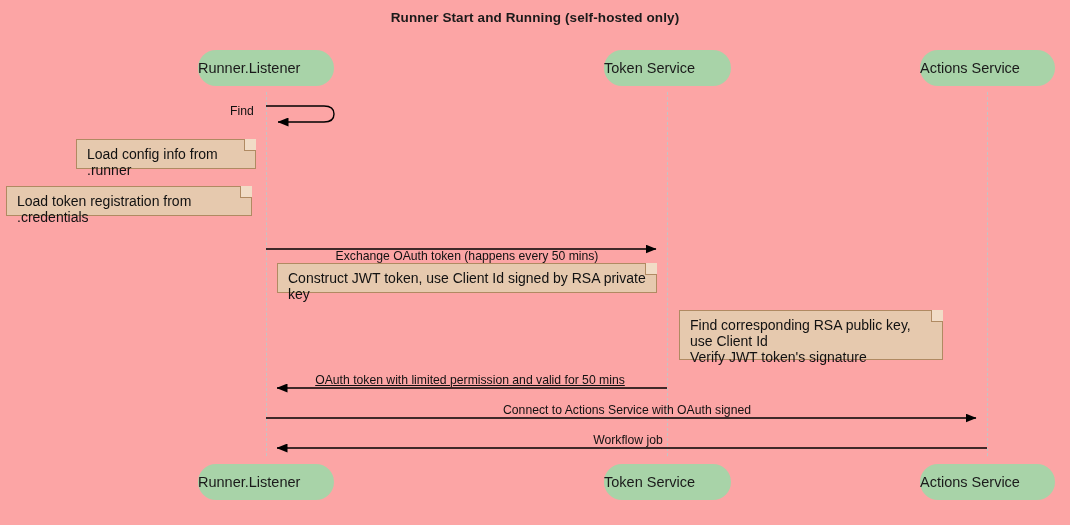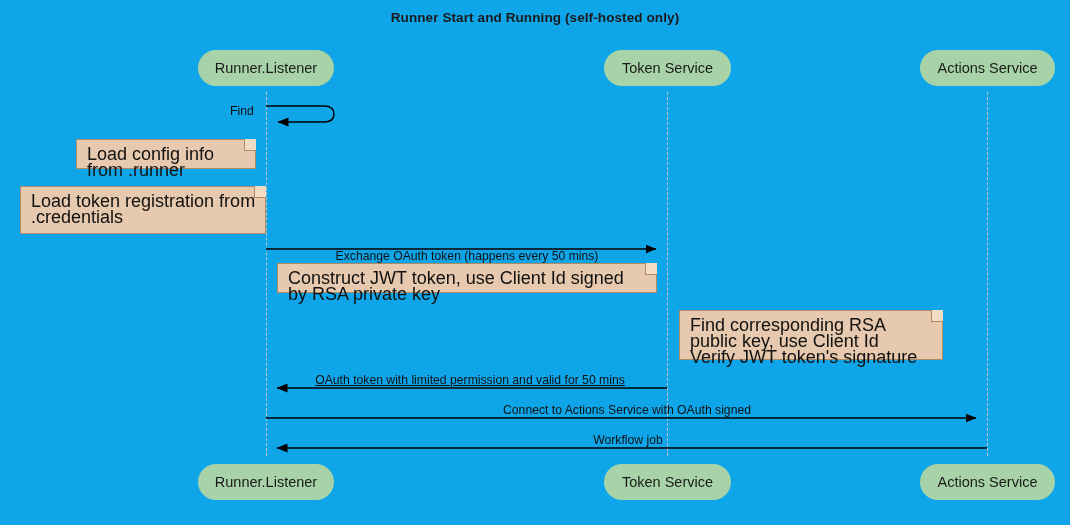--- a/index.html
+++ b/index.html
@@ -12,21 +12,21 @@
     font-family: "Liberation Sans", sans-serif;
     width: 1070px;
     height: 525px;
     overflow: hidden;
     position: relative;
   }
   #canvas {
     position: relative;
     width: 1070px;
     height: 525px;
-    background: #0ea5e9;
+    background: #fca5a5;
   }
 
   
   .diagram-title {
     position: absolute;
     left: 0;
     top: 10px;
     width: 1070px;
     text-align: center;
     font-size: 13.5px;
@@ -36,40 +36,40 @@
   }
 
   
   .participant {
     position: absolute;
     height: 36px;
     border-radius: 18px;
     background: #a8d3a8;
     display: flex;
     align-items: center;
-    justify-content: center;
+    justify-content: flex-start;
     font-size: 14.5px;
     color: #1a1a1a;
     box-sizing: border-box;
   }
 
   
   .lifeline {
     position: absolute;
     width: 0;
     border-left: 1.5px dashed #c4c4c4;
   }
 
   
   .note {
     position: absolute;
     background: #e6c9ae;
     border: 1px solid #b08a62;
     box-sizing: border-box;
-    font-size: 18px;
+    font-size: 14px;
     color: #111111;
     line-height: 16px;
     padding: 6px 9px 6px 10px;
   }
   .note .fold {
     position: absolute;
     top: -1px;
     right: -1px;
     width: 11px;
     height: 11px;
@@ -128,21 +128,21 @@
   </div>
   <div class="participant" style="left:920px; top:464px; width:135px;">
     <span>Actions Service</span>
   </div>
 
   <div class="note" style="left:76px; top:139px; width:180px; height:30px;">
     <div class="fold"></div>
     <div class="note-text">Load config info from .runner</div>
   </div>
 
-  <div class="note" style="left:20px; top:186px; width:246px; height:48px;">
+  <div class="note" style="left:6px; top:186px; width:246px; height:30px;">
     <div class="fold"></div>
     <div class="note-text">Load token registration from .credentials</div>
   </div>
 
   <div class="note" style="left:277px; top:263px; width:380px; height:30px;">
     <div class="fold"></div>
     <div class="note-text">Construct JWT token, use Client Id signed by RSA private key</div>
   </div>
 
   <div class="note" style="left:679px; top:310px; width:264px; height:50px;">

